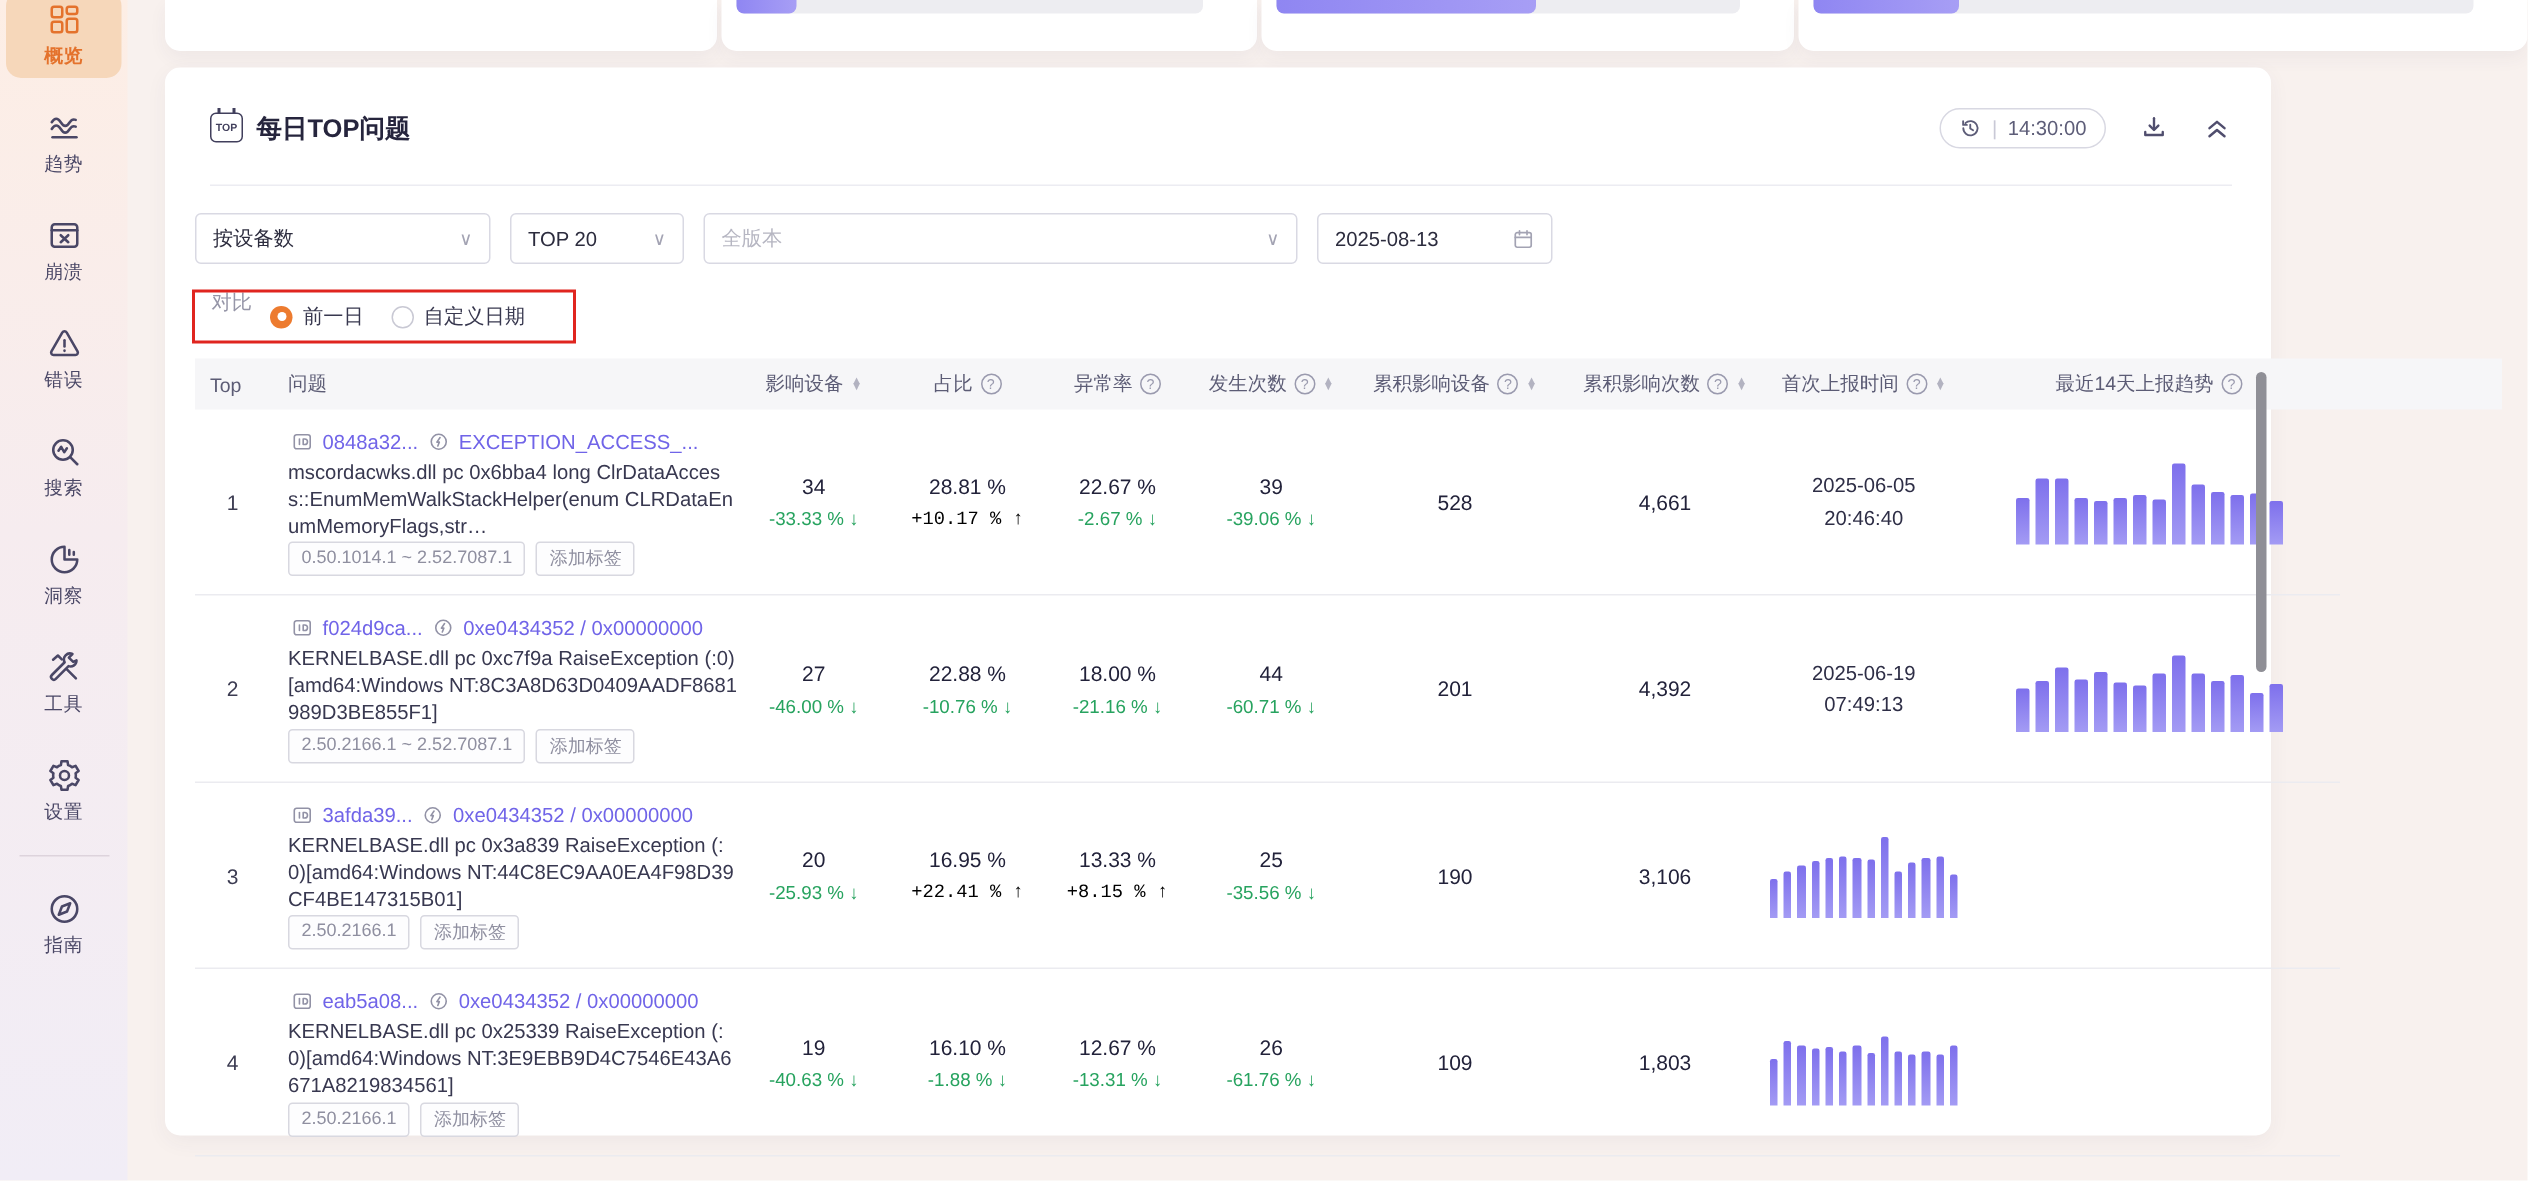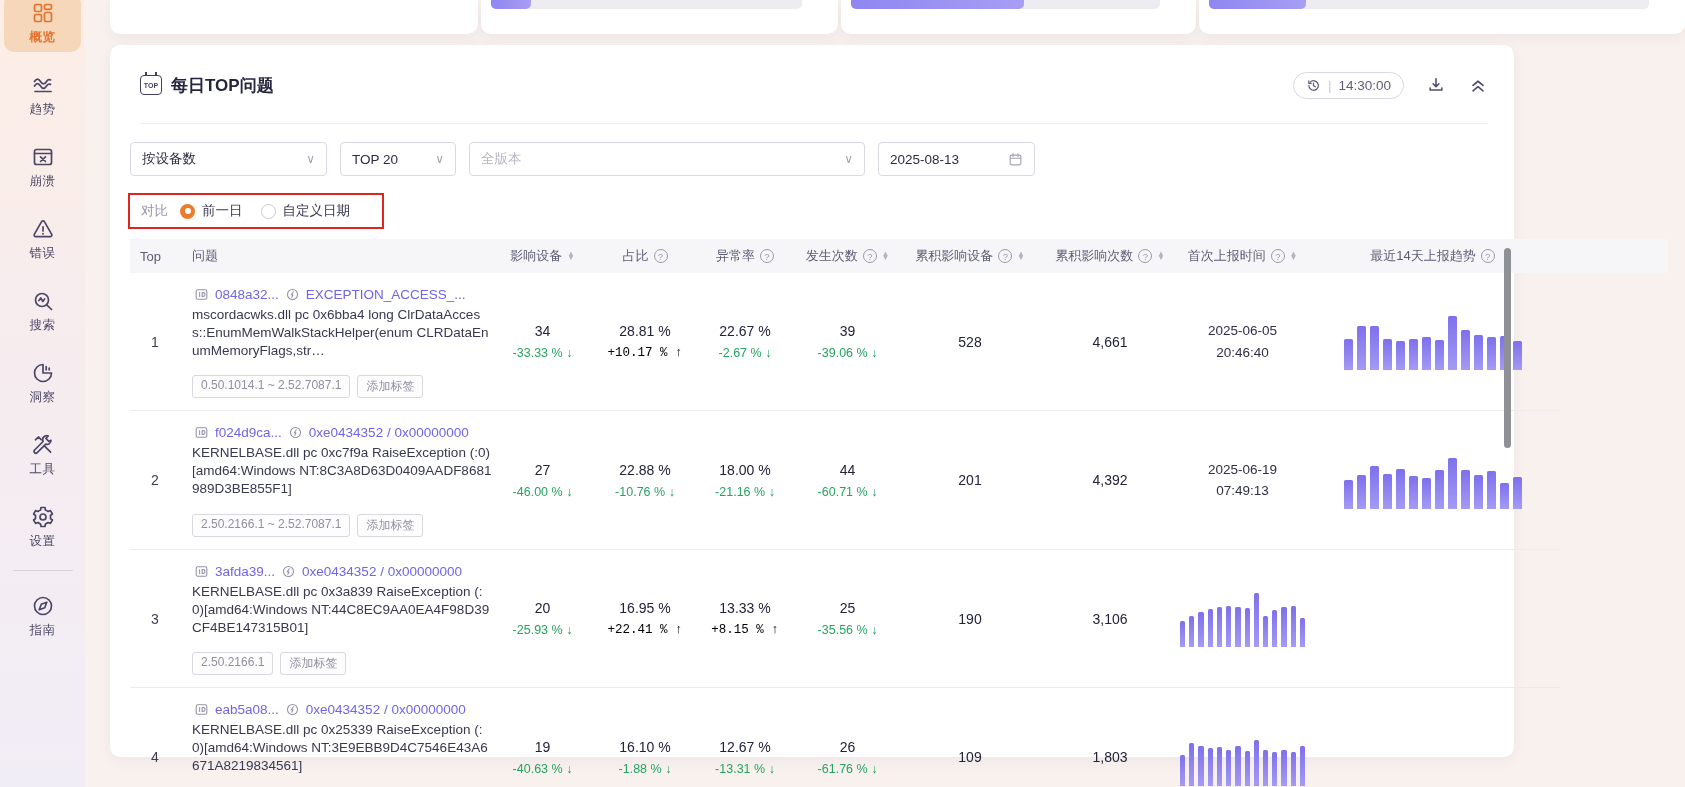--- a/index.html
+++ b/index.html
@@ -44,21 +44,21 @@
   .filters { display:flex; align-items:center; gap:13px; margin:18px 0 0 20px; }
   .select { height:34px; border:1px solid #d9d9e3; border-radius:4px; background:#fff; display:flex;
     align-items:center; padding:0 11px; font-size:13.5px; color:#2c2c3e; cursor:pointer; }
   .select .sel-text { flex:1; }
   .select .placeholder { color:#b6b6c2; }
   .select .chev { color:#a3a3b3; font-size:12px; margin-left:8px; }
   .cal-icon { width:15px; height:15px; color:#a3a3b3; margin-left:8px; }
 
   
   .compare-wrap { position:relative; margin:17px 0 0 20px; height:36px; }
-  .compare-row { display:flex; align-items:center; gap:10px; height:36px; padding-left:11px; }
+  .compare-row { display:flex; gap:10px; height:36px; padding-left:11px; }
   .compare-label { color:#9696a8; font-size:13.5px; margin-right:2px; }
   .radio-opt { display:flex; align-items:center; gap:7px; cursor:pointer; margin-right:8px; }
   .radio { width:15px; height:15px; border-radius:50%; position:relative; flex:none; }
   .radio.on { background:#ed7b2f; }
   .radio.on::after { content:''; position:absolute; left:4.5px; top:4.5px; width:6px; height:6px; background:#fff; border-radius:50%; }
   .radio.off { background:#fff; border:1px solid #c9c9d4; }
   .radio-text { font-size:13.5px; color:#38384f; }
   .hl-box { position:absolute; left:-2px; top:0px; width:256px; height:36px; border:2.5px solid #e0251f; pointer-events:none; }
 
   
@@ -73,21 +73,21 @@
     font-size:9.5px; display:inline-flex; align-items:center; justify-content:center; cursor:pointer; flex:none; }
   .sort-icon { display:inline-flex; flex-direction:column; line-height:4.5px; font-size:7.5px; color:#b3b3c1; cursor:pointer; }
   .trow { border-bottom:1px solid #ebebf0; min-height:114px; align-items:center; width:1430px; }
   .td { text-align:center; }
   .td-rank { font-size:14px; color:#3c3c52; text-align:center; }
   .issue-cell { padding:14px 4px 12px 12px; text-align:left; }
   .issue-links { display:flex; align-items:center; gap:6px; margin-bottom:4px; padding-left:2px; }
   .mini-icon { width:15px; height:15px; color:#9292a6; flex:none; }
   .ilink { font-size:13.5px; color:#7064e8; text-decoration:none; cursor:pointer; white-space:nowrap; }
   .issue-desc { font-size:13.5px; color:#383850; line-height:1.32; width:300px; word-break:break-all; }
-  .tag-row { display:flex; gap:7px; margin-top:16px; }
+  .tag-row { display:flex; gap:7px; margin-top:2px; }
   .tag { border:1px solid #d8d8e0; border-radius:3px; background:#fdfdfe; color:#8f8fa0;
     font-size:12px; padding:2px 8px; white-space:nowrap; }
   .tag.add { cursor:pointer; }
   .num-main { font-size:14px; color:#22223a; margin-bottom:7px; }
   .num-delta { font-size:12.5px; }
   .delta-down { color:#27a35f; }
   .delta-up { color:#000000;font-family:Liberation Mono, monospace; }
   .cum { font-size:14px; color:#22223a; }
   .frt { font-size:13.5px; color:#2e2e46; line-height:1.6; }
   .trend-chart { display:flex; align-items:flex-end; justify-content:center; gap:4px; height:57px; }

